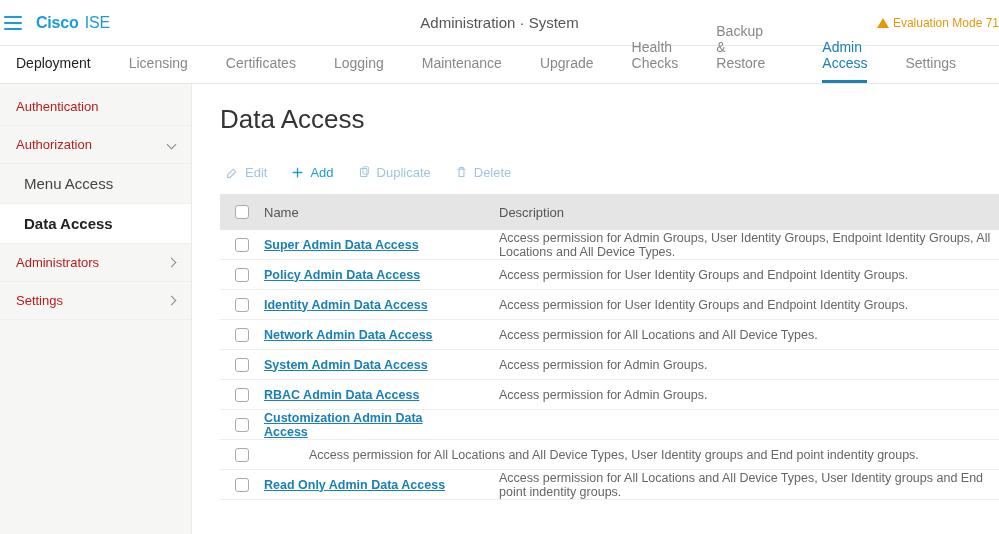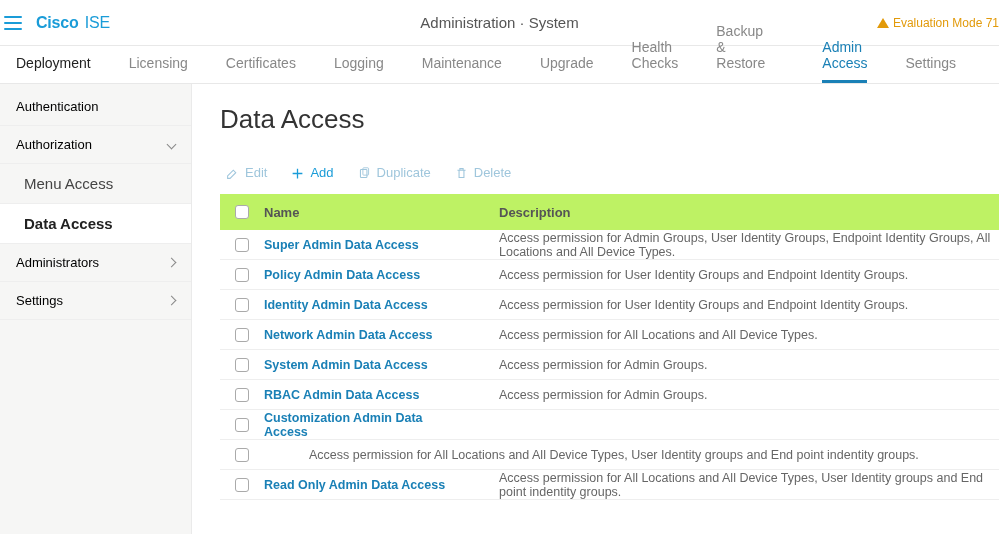--- a/index.html
+++ b/index.html
@@ -11,42 +11,42 @@
   .brand .sub { color: #1a9cd8; font-weight: 400; margin-left: 2px; }
   .breadcrumb { position: absolute; left: 50%; transform: translateX(-50%); font-size: 15px; color: #555; }
   .eval { margin-left: auto; color: #e29a0a; font-size: 12px; display: flex; align-items: center; gap: 4px; }
   .eval .tri { width:0;height:0;border-left:6px solid transparent;border-right:6px solid transparent;border-bottom:10px solid #e29a0a; }
   .tabs { display: flex; gap: 0; padding: 0 16px; border-bottom: 1px solid #e8e8e8; height: 38px; align-items: flex-end; }
   .tab { padding: 10px 0 9px; margin-right: 38px; color: #888; font-size: 14px; cursor: pointer; border-bottom: 3px solid transparent; }
   .tab.active-parent { color: #222; }
   .tab.active { color: #1a80b6; border-bottom-color: #1a80b6; font-weight:500;margin-left:19px; }
   .body { display: flex; min-height: 480px; }
   .sidebar { width: 192px; background: #f6f6f5; border-right: 1px solid #eaeaea; padding-top: 4px; }
-  .side-item { padding: 11px 16px; font-size: 13px; color: #000000; cursor: pointer; display: flex; justify-content: space-between; align-items: center; border-bottom: 1px solid #eee; }
+  .side-item { padding: 11px 16px; font-size: 13px; color: #b91c1c; cursor: pointer; display: flex; justify-content: space-between; align-items: center; border-bottom: 1px solid #eee; }
   .side-item.level2 { padding-left: 28px; color:#555; }
   .side-item.level3 { padding-left: 24px; font-size:15px; color:#444; }
   .side-item.selected { background:#fff; color:#222; font-weight:600; }
   .side-item.bold { color:#222; font-weight:600; }
   .chev { border: solid #888; border-width: 0 1.5px 1.5px 0; display: inline-block; padding: 3px; }
   .chev.down { transform: rotate(45deg); }
   .chev.right { transform: rotate(-45deg); }
   .main { flex: 1; padding: 20px 0 20px 28px; }
   .page-title { font-size: 26px; font-weight: 300; color: #333; margin-bottom: 30px; }
   .toolbar { display: flex; gap: 24px; align-items: center; margin-bottom: 14px; padding-left:6px; }
-  .tbtn { display: flex; align-items: flex-end; gap: 6px; color: #1a9cd8; font-size: 13px; cursor: pointer; }
+  .tbtn { display: flex; align-items: center; gap: 6px; color: #1a9cd8; font-size: 13px; cursor: pointer; }
   .tbtn.dim { color: #9fc6dc; }
   .icon { width: 13px; height: 13px; display:inline-block; }
   .table { width: 100%; }
-  .thead { display: flex; background: #bef264; height: 36px; align-items: center; font-weight: 700; color: #555; font-size: 13px; }
+  .thead { display: flex; background: #e5e5e5; height: 36px; align-items: center; font-weight: 400; color: #555; font-size: 13px; }
   .col-chk { width: 44px; display:flex; justify-content:center; }
   .col-name { width: 190px; }
   .col-desc { flex: 1; padding-left: 45px; }
   .chkbx { width:14px; height:14px; border:1.5px solid #aaa; border-radius:3px; background:#fff; cursor:pointer; }
   .trow { display: flex; align-items:center; height: 30px; border-bottom:1px solid #eee; font-size: 12.5px; }
-  .trow .link { color:#1a80b6; font-weight:600; cursor:pointer; }
+  .trow .link { color:#1a80b6; font-weight:600; cursor:pointer;text-decoration:underline; }
   .trow .desc { color:#666; }
 </style>
 </head>
 <body>
 
 <div class="topbar">
   <div class="hamburger">
     <span></span>
       <span></span>
       <span></span>

